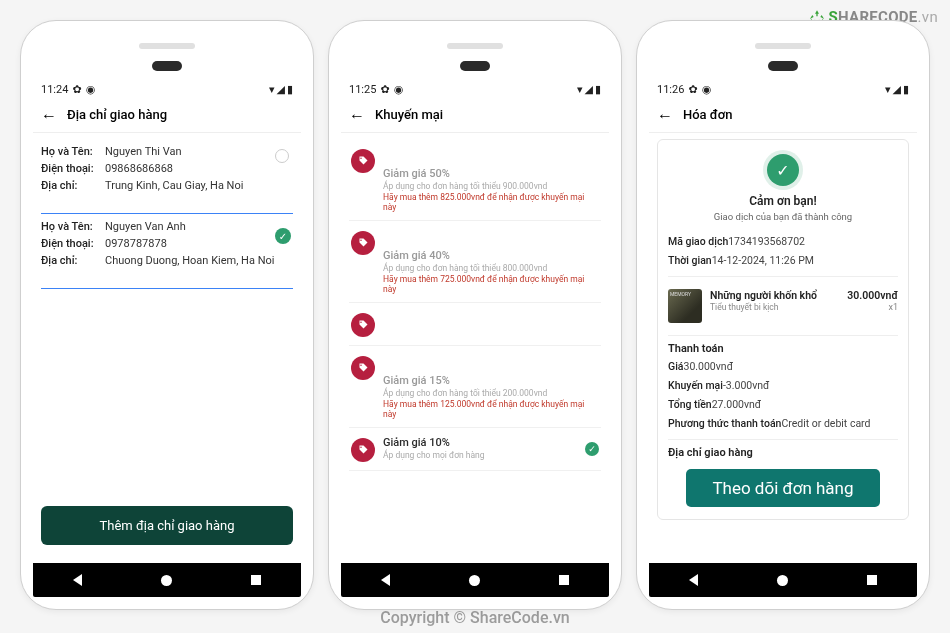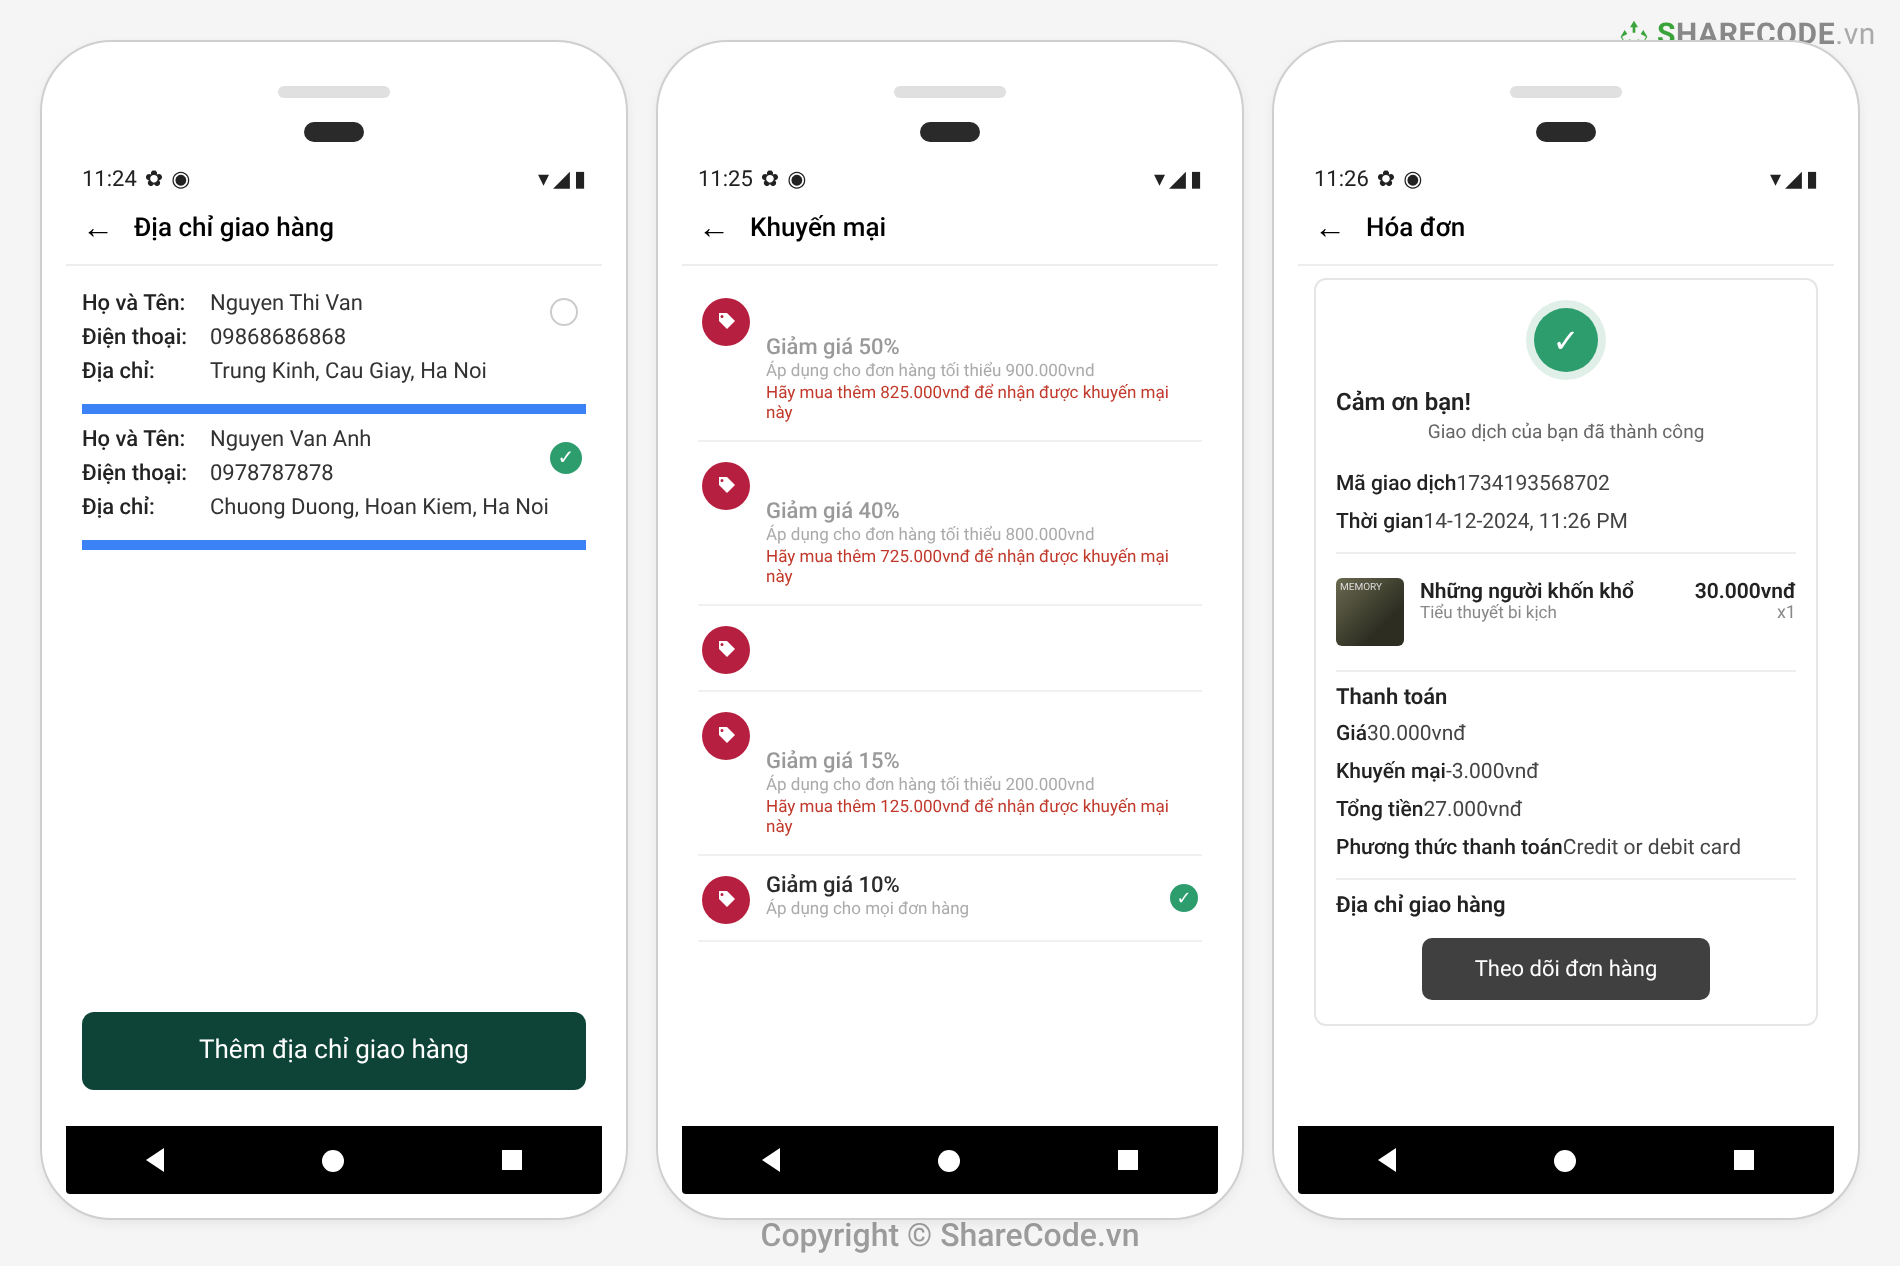--- a/index.html
+++ b/index.html
@@ -119,21 +119,21 @@
   }
   .content {
     flex: 1;
     overflow: hidden;
     padding: 6px 8px;
     font-size: 11px;
     color: #222;
   }
 
   
-  .addr-block { padding: 4px 0 8px 0; border-bottom: 5px solid #3b82f6; position: relative; }
+  .addr-block { padding: 4px 0 19px 0; border-bottom: 1px solid #3b82f6; position: relative; }
   .addr-row { display: flex; padding: 2px 0; }
   .addr-label { width: 64px; color: #222; font-weight: 500; }
   .addr-val { flex: 1; color: #333; }
   .radio {
     position: absolute;
     right: 4px;
     top: 10px;
     width: 14px;
     height: 14px;
     border: 1px solid #ccc;
@@ -220,47 +220,47 @@
     font-size: 10.5px;
   }
   .r-check {
     width: 32px; height: 32px; border-radius: 50%;
     background: #2e9d6e; color: #fff;
     display: flex; align-items: center; justify-content: center;
     margin: 4px auto 8px auto;
     font-size: 16px;
     box-shadow: 0 0 0 4px rgba(46,157,110,0.15);
   }
-  .r-thanks { text-align: left; font-weight: 600; font-size: 12px; margin-bottom: 3px; }
+  .r-thanks { text-align: center; font-weight: 600; font-size: 12px; margin-bottom: 3px; }
   .r-desc { text-align: center; color: #666; font-size: 9.5px; margin-bottom: 10px; }
   .r-row { display: flex; padding: 3px 0; }
   .r-row .k { font-weight: 500; }
   .r-row .v { color: #444; }
   .r-sep { border-top: 1px solid #eee; margin: 6px 0; }
   .r-item { display: flex; gap: 8px; padding: 6px 0; }
   .r-thumb {
     width: 34px; height: 34px; border-radius: 3px;
     background: linear-gradient(135deg,#6a6a50 0%, #2d2d22 70%);
     position: relative; overflow: hidden;
     font-size: 5px; color: #ddd; padding: 2px;
   }
   .r-item-title { font-weight: 600; font-size: 10.5px; }
   .r-item-sub { color: #888; font-size: 8.5px; }
   .r-item-right { margin-left: auto; text-align: right; }
   .r-item-price { font-weight: 600; font-size: 10.5px; }
   .r-item-qty { color: #888; font-size: 9px; }
   .r-section { font-weight: 600; font-size: 11px; margin: 6px 0 2px 0; }
   .track-btn {
     margin: 10px auto 0 auto;
-    background: #404040;
+    background: #0f766e;
     color: #fff;
     text-align: center;
     padding: 9px 26px;
     border-radius: 5px;
-    font-size: 11px;
+    font-size: 17px;
     width: fit-content;
     cursor: pointer;
   }
 </style>
 </head>
 <body>
 
 <div class="watermark-logo">
   <svg width="16" height="16" viewBox="0 0 24 24">
       <path fill="#3aa43a" d="M12 2l3 5h-2v4h-2V7H9l3-5zm7 7l-2 3 4 2-2 4-4-2-2 3h6l3-5-3-5zm-14 0L2 14l3 5h6l-2-3-4 2-2-4 4-2-2-3z"></path>

